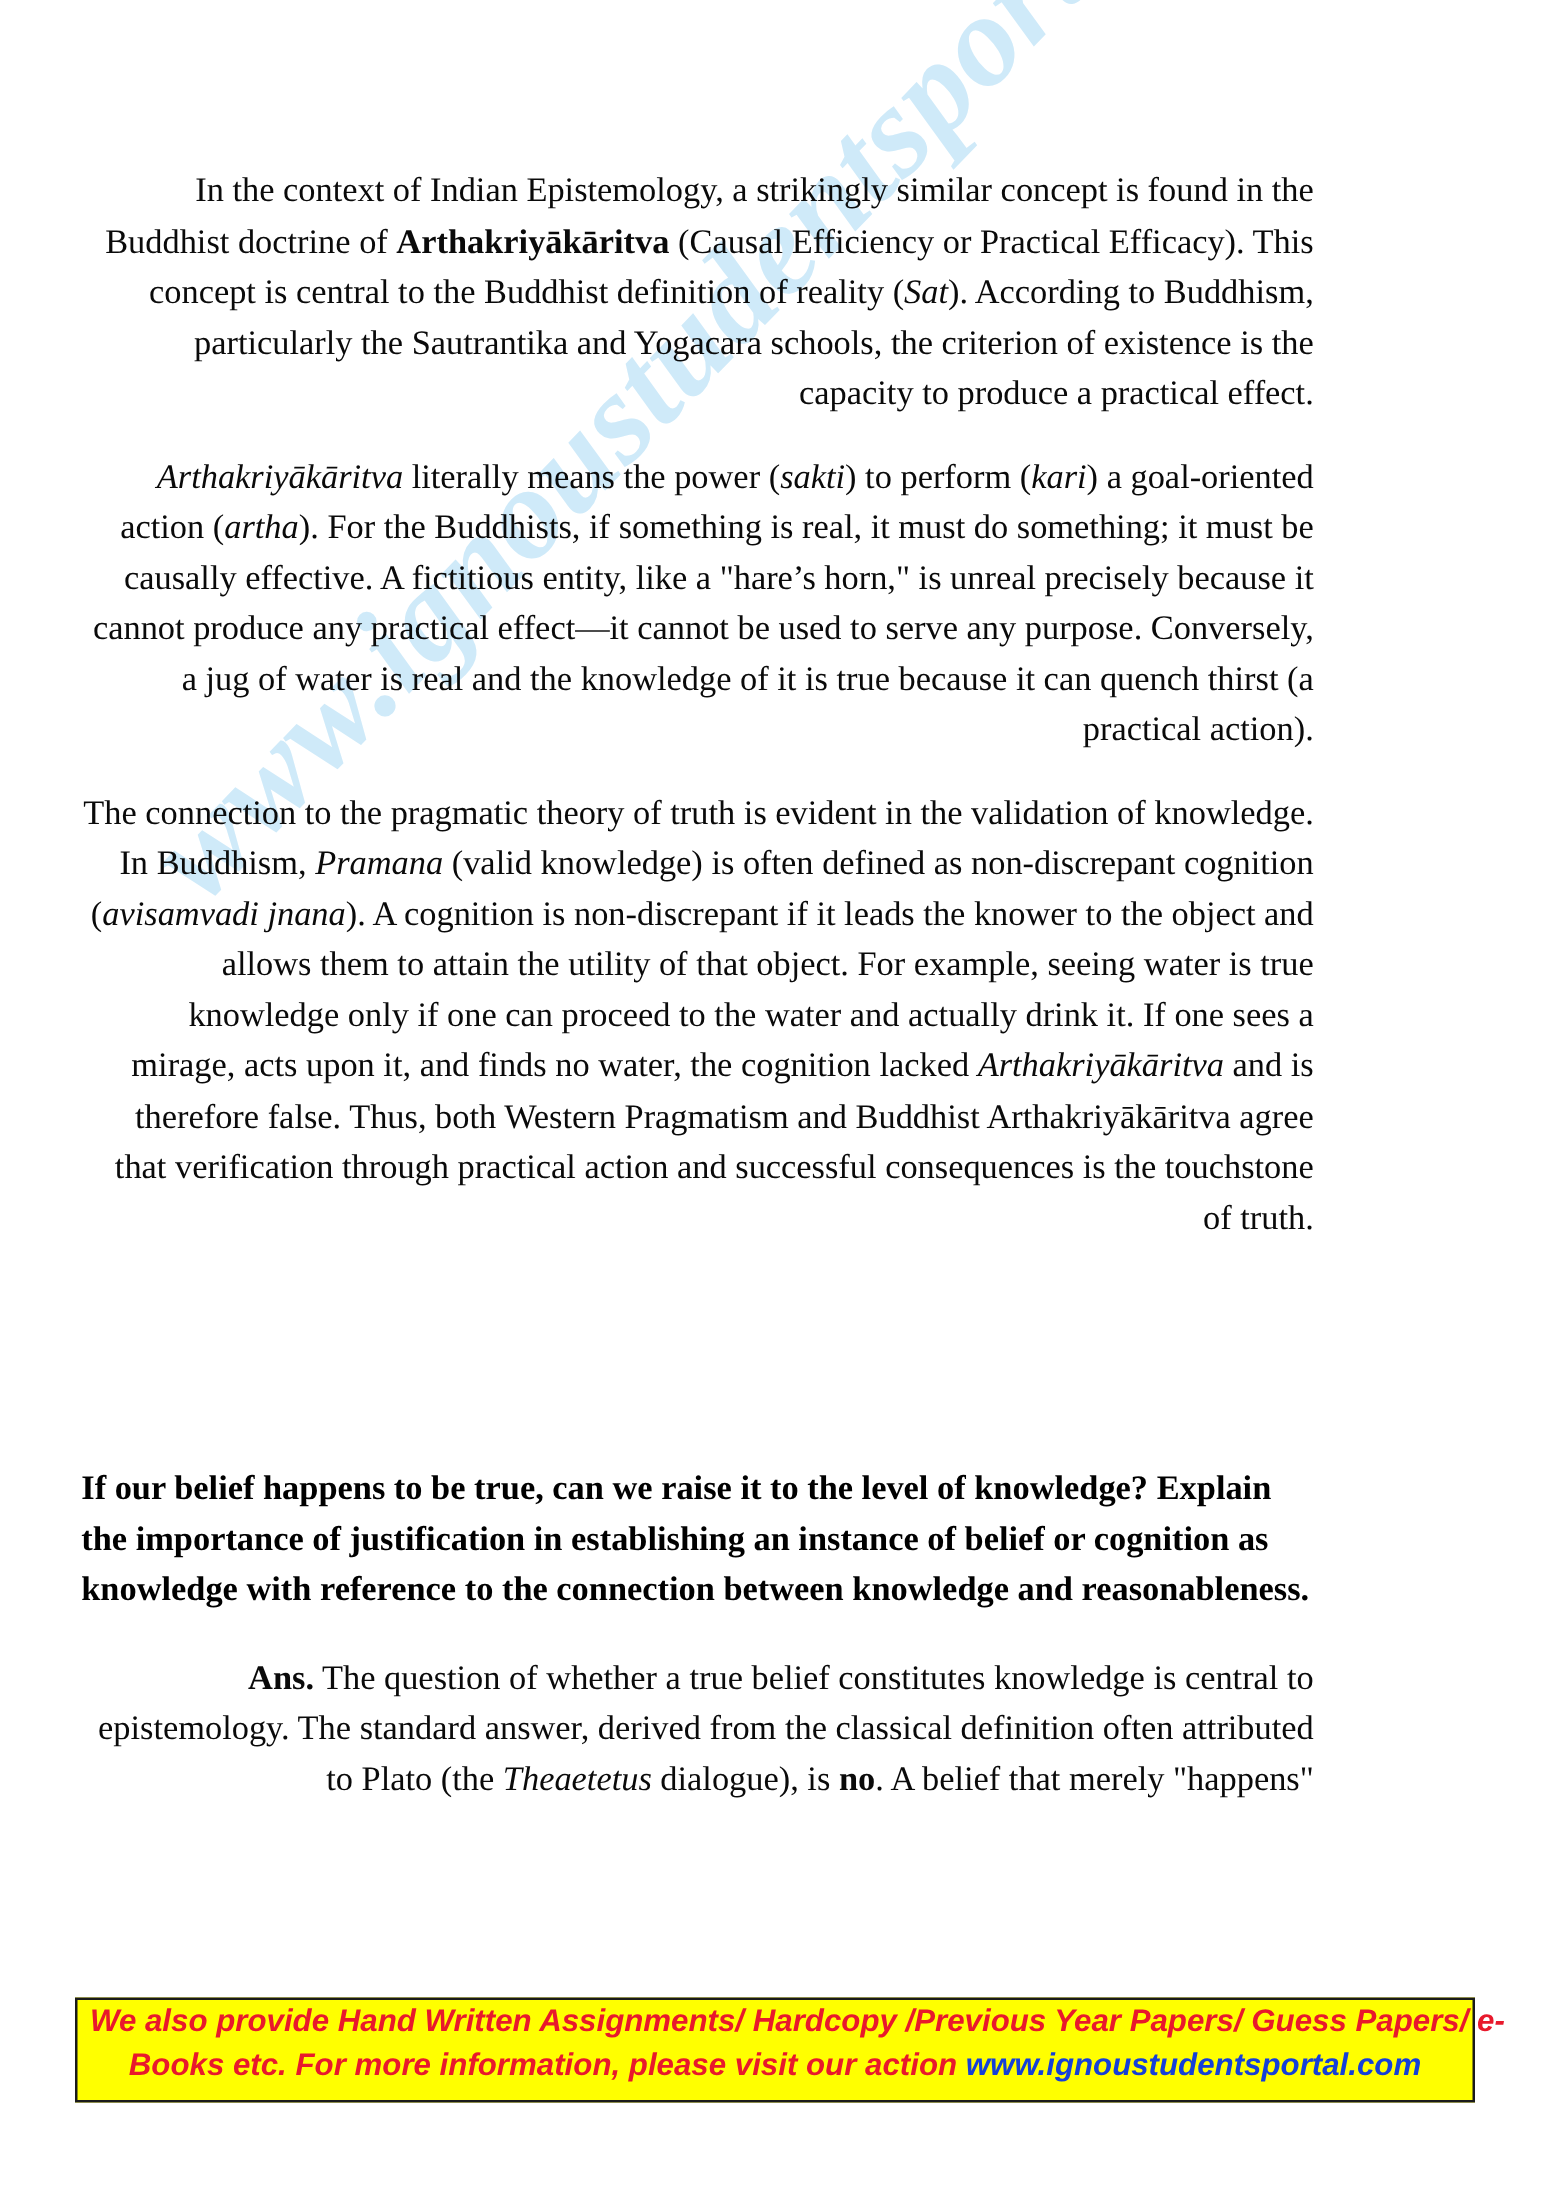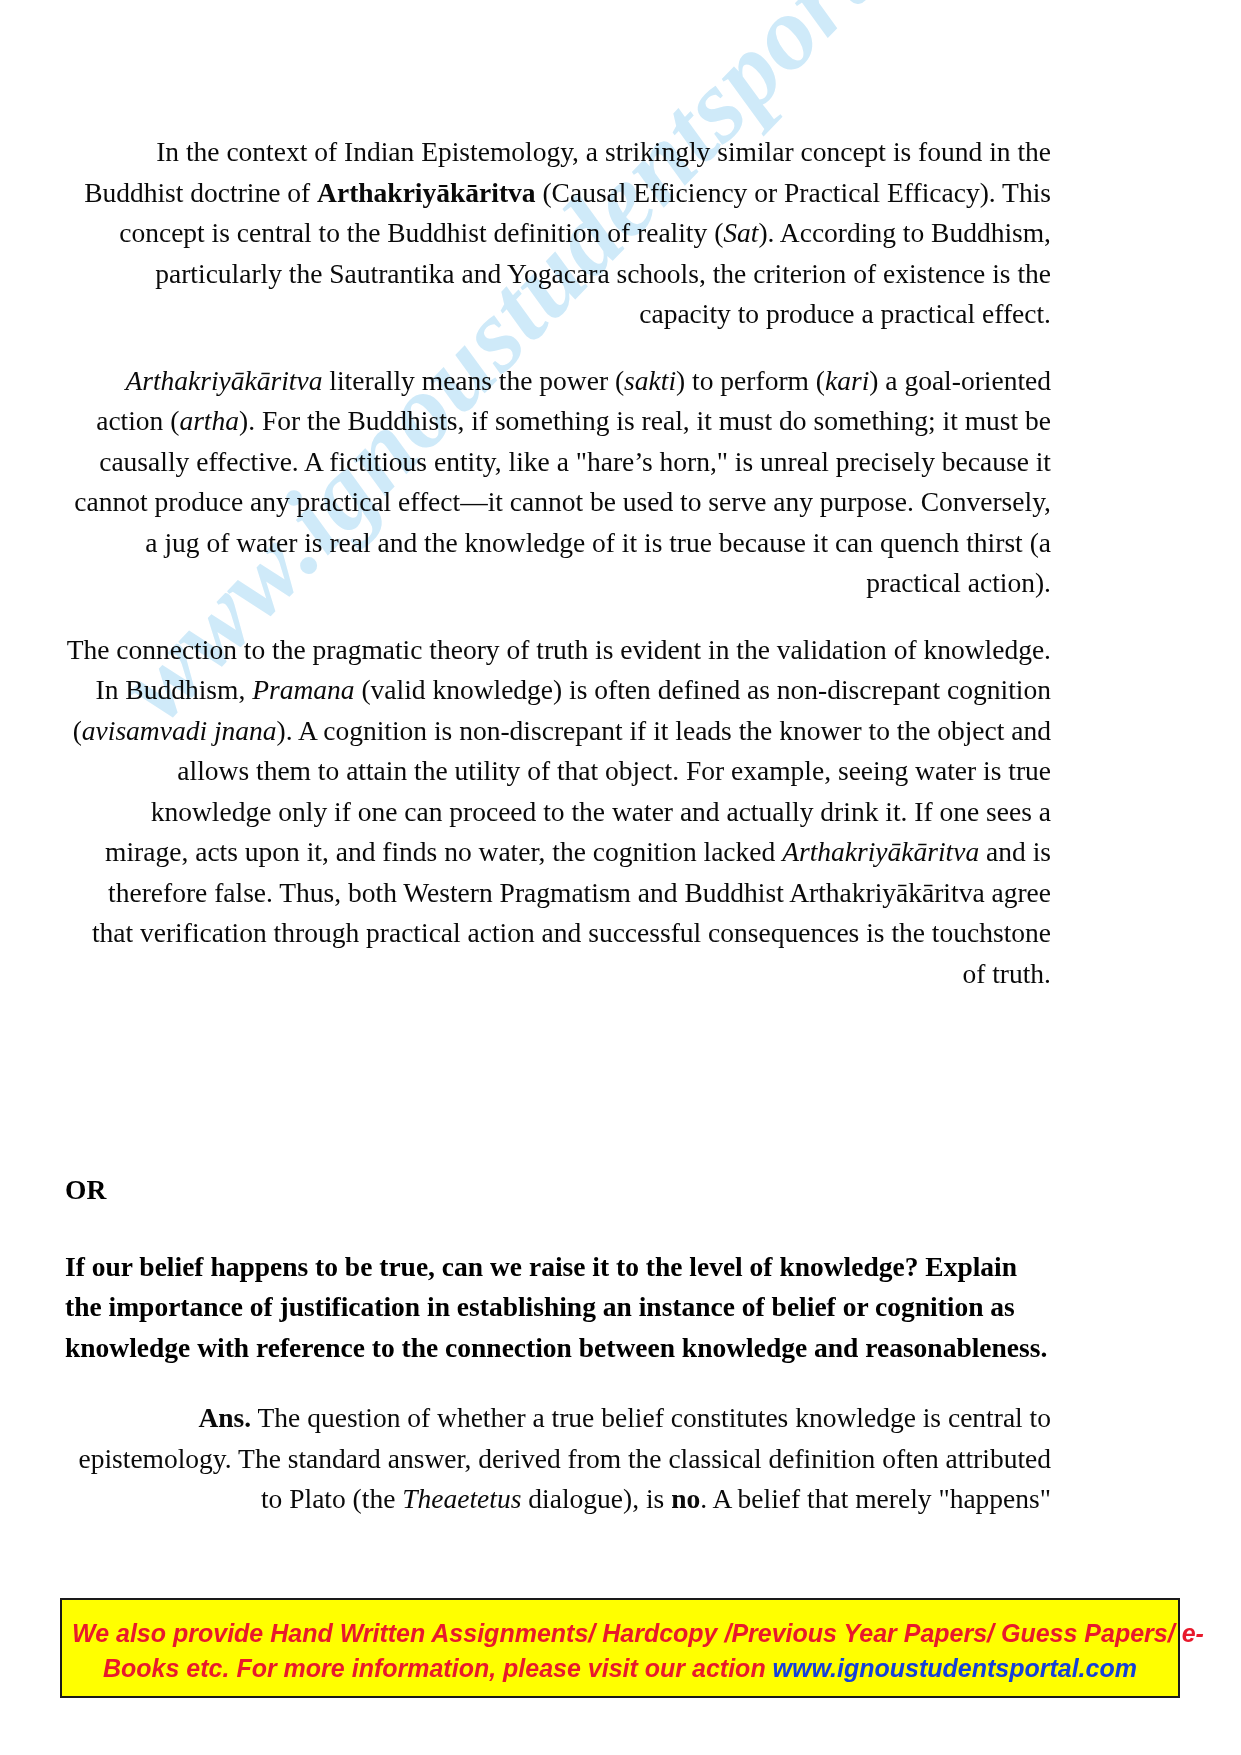--- a/index.html
+++ b/index.html
@@ -82,21 +82,21 @@
 
   
   .footer-banner {
     position: absolute;
     left: 60px;
     top: 1598px;
     width: 1120px;
     box-sizing: border-box;
     background: #ffff00;
     border: 2px solid #1a1a1a;
-    padding: 16px 10px 10px 10px;
+    padding: 0 10px 10px 10px;
     text-align: center;
     z-index: 3;
   }
   .footer-line {
     font-family: "Liberation Sans", "DejaVu Sans", sans-serif;
     font-style: italic;
     font-weight: 700;
     font-size: 25px;
     line-height: 35px;
     color: #e8192c;
@@ -119,21 +119,20 @@
   </div>
 
   <div class="content">
 
     <p class="para" id="para-1"><span>In the context of Indian Epistemology, a strikingly similar concept is found in the Buddhist doctrine of </span><span class="bold">Arthakriyākāritva</span><span> (Causal Efficiency or Practical Efficacy). This concept is central to the Buddhist definition of reality (</span><span class="ital">Sat</span><span>). According to Buddhism, particularly the Sautrantika and Yogacara schools, the criterion of existence is the capacity to produce a practical effect.</span></p>
     <p class="para" id="para-2"><span class="ital">Arthakriyākāritva</span><span> literally means the power (</span><span class="ital">sakti</span><span>) to perform (</span><span class="ital">kari</span><span>) a goal-oriented action (</span><span class="ital">artha</span><span>). For the Buddhists, if something is real, it must do something; it must be causally effective. A fictitious entity, like a "hare’s horn," is unreal precisely because it cannot produce any practical effect—it cannot be used to serve any purpose. Conversely, a jug of water is real and the knowledge of it is true because it can quench thirst (a practical action).</span></p>
     <p class="para" id="para-3"><span>The connection to the pragmatic theory of truth is evident in the validation of knowledge. In Buddhism, </span><span class="ital">Pramana</span><span> (valid knowledge) is often defined as non-discrepant cognition (</span><span class="ital">avisamvadi jnana</span><span>). A cognition is non-discrepant if it leads the knower to the object and allows them to attain the utility of that object. For example, seeing water is true knowledge only if one can proceed to the water and actually drink it. If one sees a mirage, acts upon it, and finds no water, the cognition lacked </span><span class="ital">Arthakriyākāritva</span><span> and is therefore false. Thus, both Western Pragmatism and Buddhist Arthakriyākāritva agree that verification through practical action and successful consequences is the touchstone of truth.</span></p>
 
     <div class="spacer-or"></div>
 
-    <div class="or-label">OR</div>
 
     <div class="question">If our belief happens to be true, can we raise it to the level of knowledge? Explain the importance of justification in establishing an instance of belief or cognition as knowledge with reference to the connection between knowledge and reasonableness.</div>
 
     <p class="para last" id="para-ans"><span class="bold">Ans.</span><span> The question of whether a true belief constitutes knowledge is central to epistemology. The standard answer, derived from the classical definition often attributed to Plato (the </span><span class="ital">Theaetetus</span><span> dialogue), is </span><span class="bold">no</span><span>. A belief that merely "happens"</span></p>
   </div>
 
   <div class="footer-banner">
     <div class="footer-line">We also provide Hand Written Assignments/ Hardcopy /Previous Year Papers/ Guess Papers/ e-</div>
     <div class="footer-line">
       <span>Books etc. For more information, please visit our action </span><a class="footer-link" href="#">www.ignoustudentsportal.com</a>

